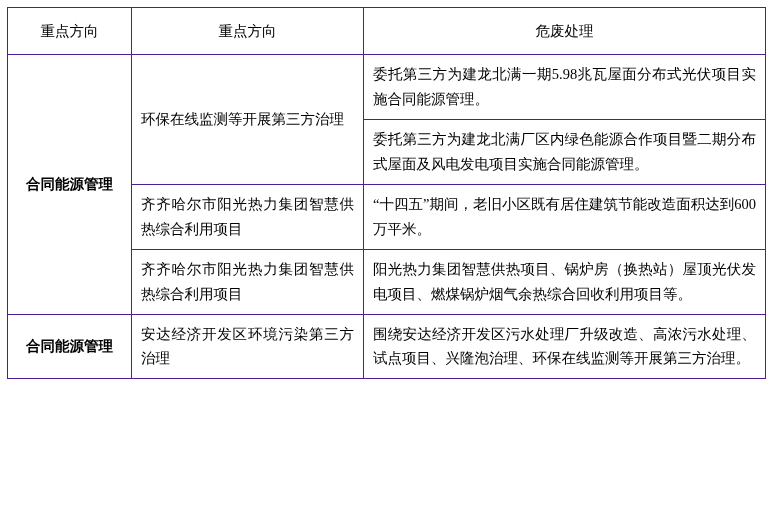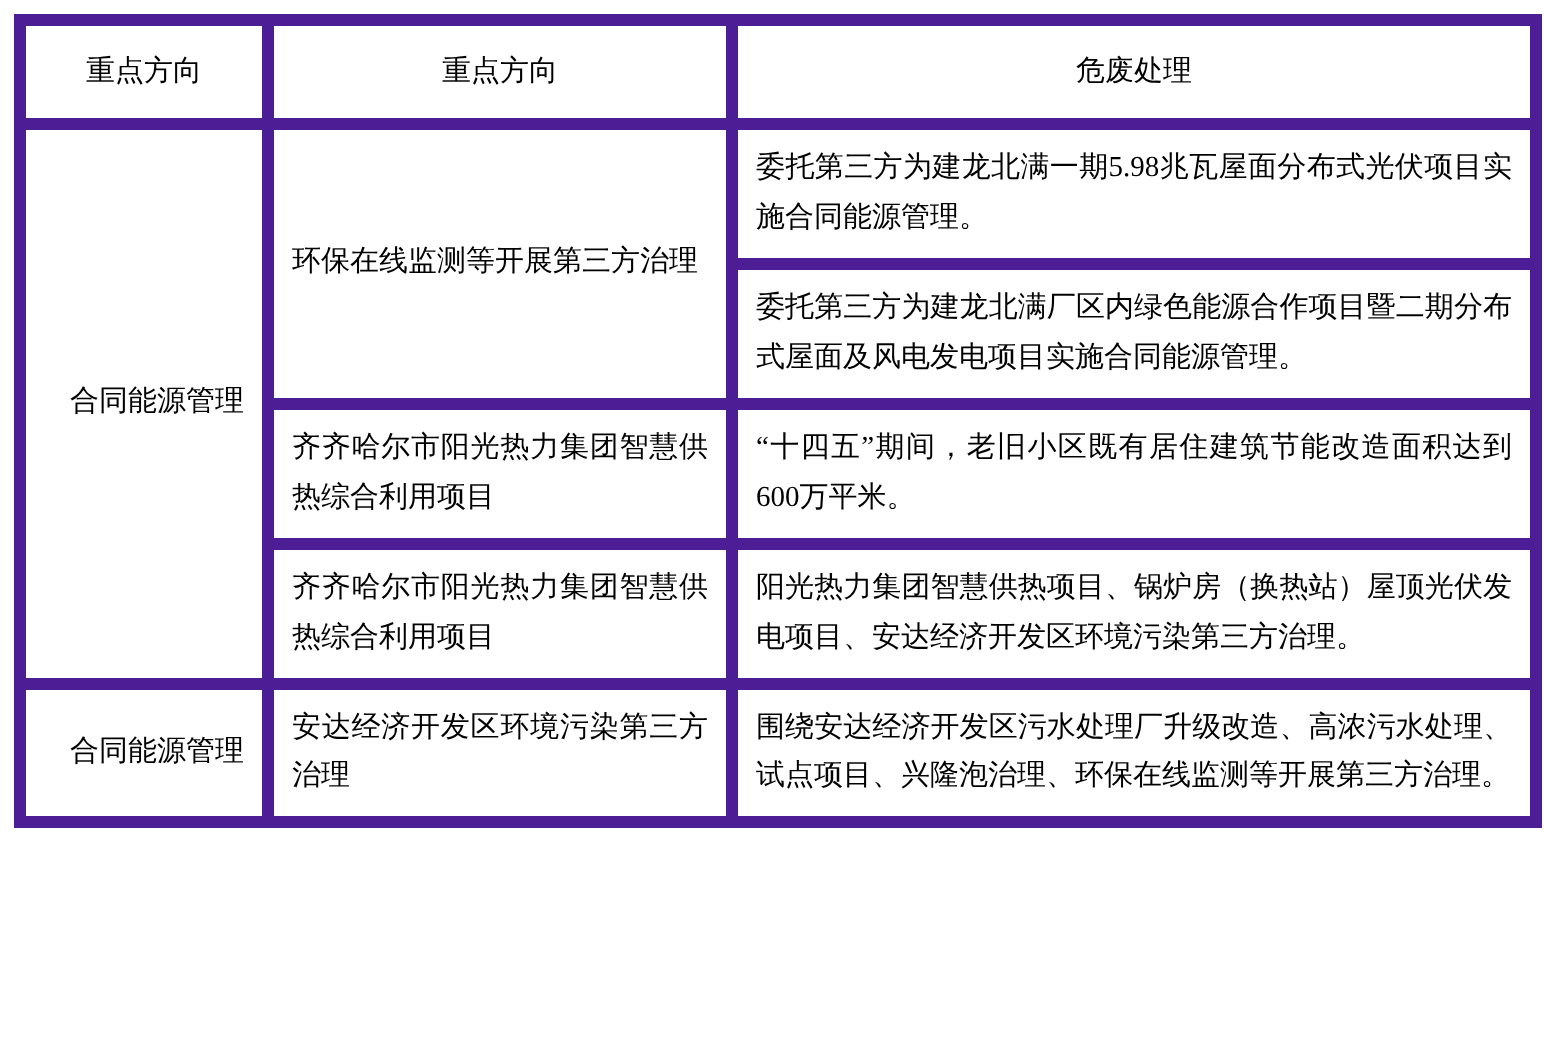--- a/index.html
+++ b/index.html
@@ -20,21 +20,21 @@
     height: 527px;
     box-sizing: border-box;
   }
   table.doc-table {
     border-collapse: collapse;
     width: 758px;
     margin: 7px 0 0 7px;
     table-layout: fixed;
   }
   table.doc-table td, table.doc-table th {
-    border: 6px solid #4c1d95;
+    border: 1px solid #4c1d95;
     vertical-align: middle;
     padding: 7px 9px;
     font-size: 14.5px;
     line-height: 1.72;
     font-weight: normal;
   }
   th.hdr {
     text-align: center;
     font-weight: normal;
     height: 32px;
@@ -54,21 +54,22 @@
   }
   td.c-task {
     text-align: left;
   }
   .cell-text {
     display: block;
     text-align: justify;
     text-justify: inter-ideograph;
   }
   td.c-dir .cell-text {
-    text-align: right;
+    text-align: center;
+    font-weight: bold;
   }
 </style>
 </head>
 <body>
 
 <div class="page">
   <table class="doc-table">
     <colgroup>
       <col class="col-a">
       <col class="col-b">
@@ -104,21 +105,21 @@
         </td>
         <td class="c-task">
           <span class="cell-text">“十四五”期间，老旧小区既有居住建筑节能改造面积达到600万平米。</span>
         </td>
       </tr>
       <tr>
         <td class="c-proj">
           <span class="cell-text">齐齐哈尔市阳光热力集团智慧供热综合利用项目</span>
         </td>
         <td class="c-task">
-          <span class="cell-text">阳光热力集团智慧供热项目、锅炉房（换热站）屋顶光伏发电项目、安达经济开发区环境污染第三方治理。</span>
+          <span class="cell-text">阳光热力集团智慧供热项目、锅炉房（换热站）屋顶光伏发电项目、燃煤锅炉烟气余热综合回收利用项目等。</span>
         </td>
       </tr>
       <tr>
         <td class="c-dir">
           <span class="cell-text">合同能源管理</span>
         </td>
         <td class="c-proj">
           <span class="cell-text">安达经济开发区环境污染第三方治理</span>
         </td>
         <td class="c-task">

